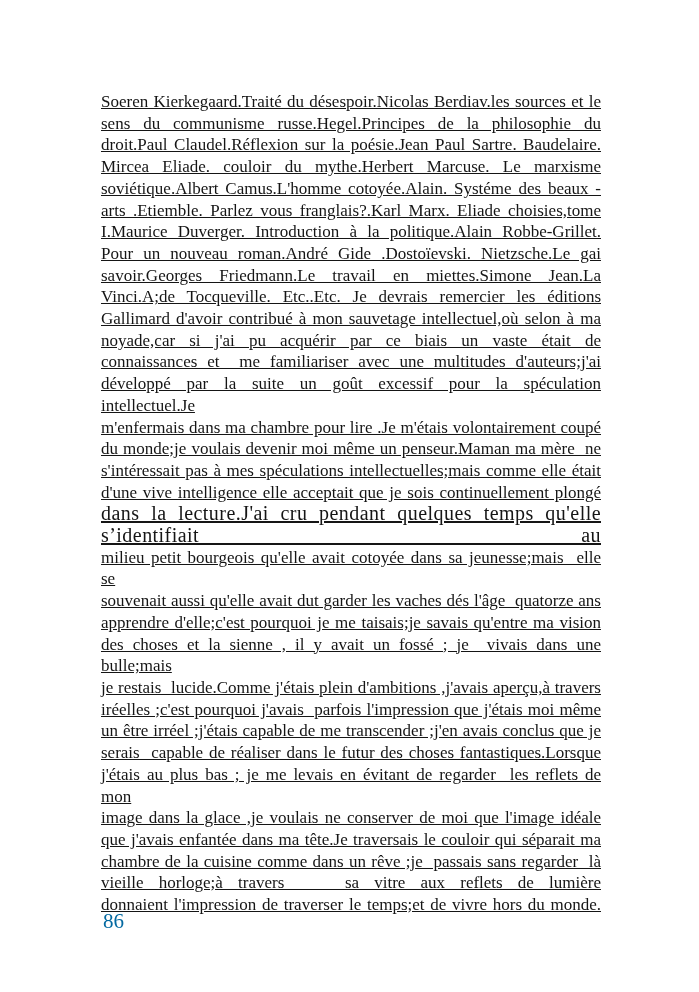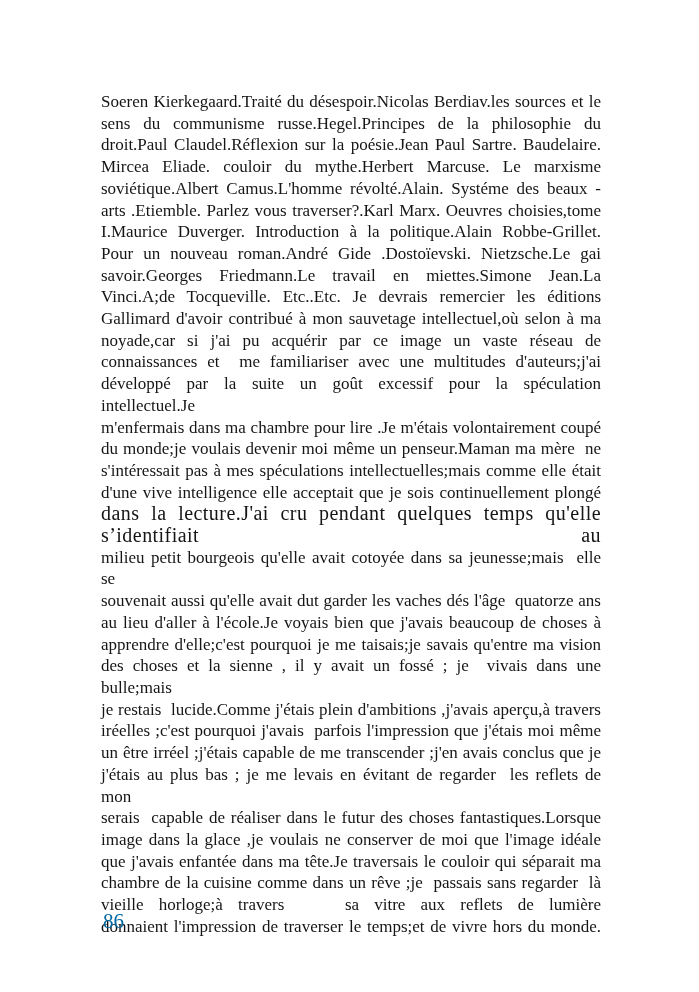--- a/index.html
+++ b/index.html
@@ -15,20 +15,21 @@
     overflow: hidden;
   }
   .text-block {
     position: absolute;
     left: 101px;
     top: 91px;
     width: 500px;
     font-family: "Liberation Serif", serif;
     font-size: 17px;
     color: #151515;
+    text-decoration: underline;
   }
   .line {
     line-height: 21.7px;
     text-align: justify;
     text-align-last: justify;
     -moz-text-align-last: justify;
     word-spacing: 0.5px;
   }
   .line.alt-font {
     font-size: 20px;
@@ -45,45 +46,44 @@
 </style>
 </head>
 <body>
 
 <div class="page">
   <div class="text-block">
     <div class="line">Soeren Kierkegaard.Traité du désespoir.Nicolas Berdiav.les sources et le</div>
     <div class="line">sens du communisme russe.Hegel.Principes de la philosophie du</div>
     <div class="line">droit.Paul Claudel.Réflexion sur la poésie.Jean Paul Sartre. Baudelaire.</div>
     <div class="line">Mircea Eliade. couloir du mythe.Herbert Marcuse. Le marxisme</div>
-    <div class="line">soviétique.Albert Camus.L'homme révolté.Alain. Systéme des beaux -</div>
-    <div class="line">arts .Etiemble. Parlez vous traverser?.Karl Marx. Oeuvres choisies,tome</div>
+    <div class="line">soviétique.Albert Camus.L'homme cotoyée.Alain. Systéme des beaux -</div>
+    <div class="line">arts .Etiemble. Parlez vous franglais?.Karl Marx. Eliade choisies,tome</div>
     <div class="line">I.Maurice Duverger. Introduction à la politique.Alain Robbe-Grillet.</div>
     <div class="line">Pour un nouveau roman.André Gide .Dostoïevski. Nietzsche.Le gai</div>
     <div class="line">savoir.Georges Friedmann.Le travail en miettes.Simone Jean.La</div>
     <div class="line">Vinci.A;de Tocqueville. Etc..Etc. Je devrais remercier les éditions</div>
     <div class="line">Gallimard d'avoir contribué à mon sauvetage intellectuel,où selon à ma</div>
-    <div class="line">noyade,car si j'ai pu acquérir par ce image un vaste réseau de</div>
+    <div class="line">noyade,car si j'ai pu acquérir par ce biais un vaste était de</div>
     <div class="line">connaissances et &nbsp;me familiariser avec une multitudes d'auteurs;j'ai</div>
     <div class="line">développé par la suite un goût excessif pour la spéculation intellectuel.Je</div>
     <div class="line">m'enfermais dans ma chambre pour lire .Je m'étais volontairement coupé</div>
     <div class="line">du monde;je voulais devenir moi même un penseur.Maman ma mère &nbsp;ne</div>
     <div class="line">s'intéressait pas à mes spéculations intellectuelles;mais comme elle était</div>
     <div class="line">d'une vive intelligence elle acceptait que je sois continuellement plongé</div>
     <div class="line alt-font">dans la lecture.J'ai cru pendant quelques temps qu'elle s’identifiait au</div>
     <div class="line">milieu petit bourgeois qu'elle avait cotoyée dans sa jeunesse;mais &nbsp;elle se</div>
     <div class="line">souvenait aussi qu'elle avait dut garder les vaches dés l'âge &nbsp;quatorze ans</div>
-    <div class="line">au lieu d'aller à l'école.Je voyais bien que j'avais beaucoup de choses à</div>
     <div class="line">apprendre d'elle;c'est pourquoi je me taisais;je savais qu'entre ma vision</div>
     <div class="line">des choses et la sienne , il y avait un fossé ; je &nbsp;vivais dans une bulle;mais</div>
     <div class="line">je restais &nbsp;lucide.Comme j'étais plein d'ambitions ,j'avais aperçu,à travers</div>
     <div class="line">iréelles ;c'est pourquoi j'avais &nbsp;parfois l'impression que j'étais moi même</div>
     <div class="line">un être irréel ;j'étais capable de me transcender ;j'en avais conclus que je</div>
+    <div class="line">serais &nbsp;capable de réaliser dans le futur des choses fantastiques.Lorsque</div>
     <div class="line">j'étais au plus bas ; je me levais en évitant de regarder &nbsp;les reflets de mon</div>
-    <div class="line">serais &nbsp;capable de réaliser dans le futur des choses fantastiques.Lorsque</div>
     <div class="line">image dans la glace ,je voulais ne conserver de moi que l'image idéale</div>
     <div class="line">que j'avais enfantée dans ma tête.Je traversais le couloir qui séparait ma</div>
     <div class="line">chambre de la cuisine comme dans un rêve ;je &nbsp;passais sans regarder &nbsp;là</div>
     <div class="line">vieille horloge;à travers &nbsp;&nbsp;&nbsp;sa vitre aux reflets de lumière</div>
     <div class="line">donnaient l'impression de traverser le temps;et de vivre hors du monde.</div>
   </div>
   <div class="page-number">86</div>
 </div>
 
 </body></html>

